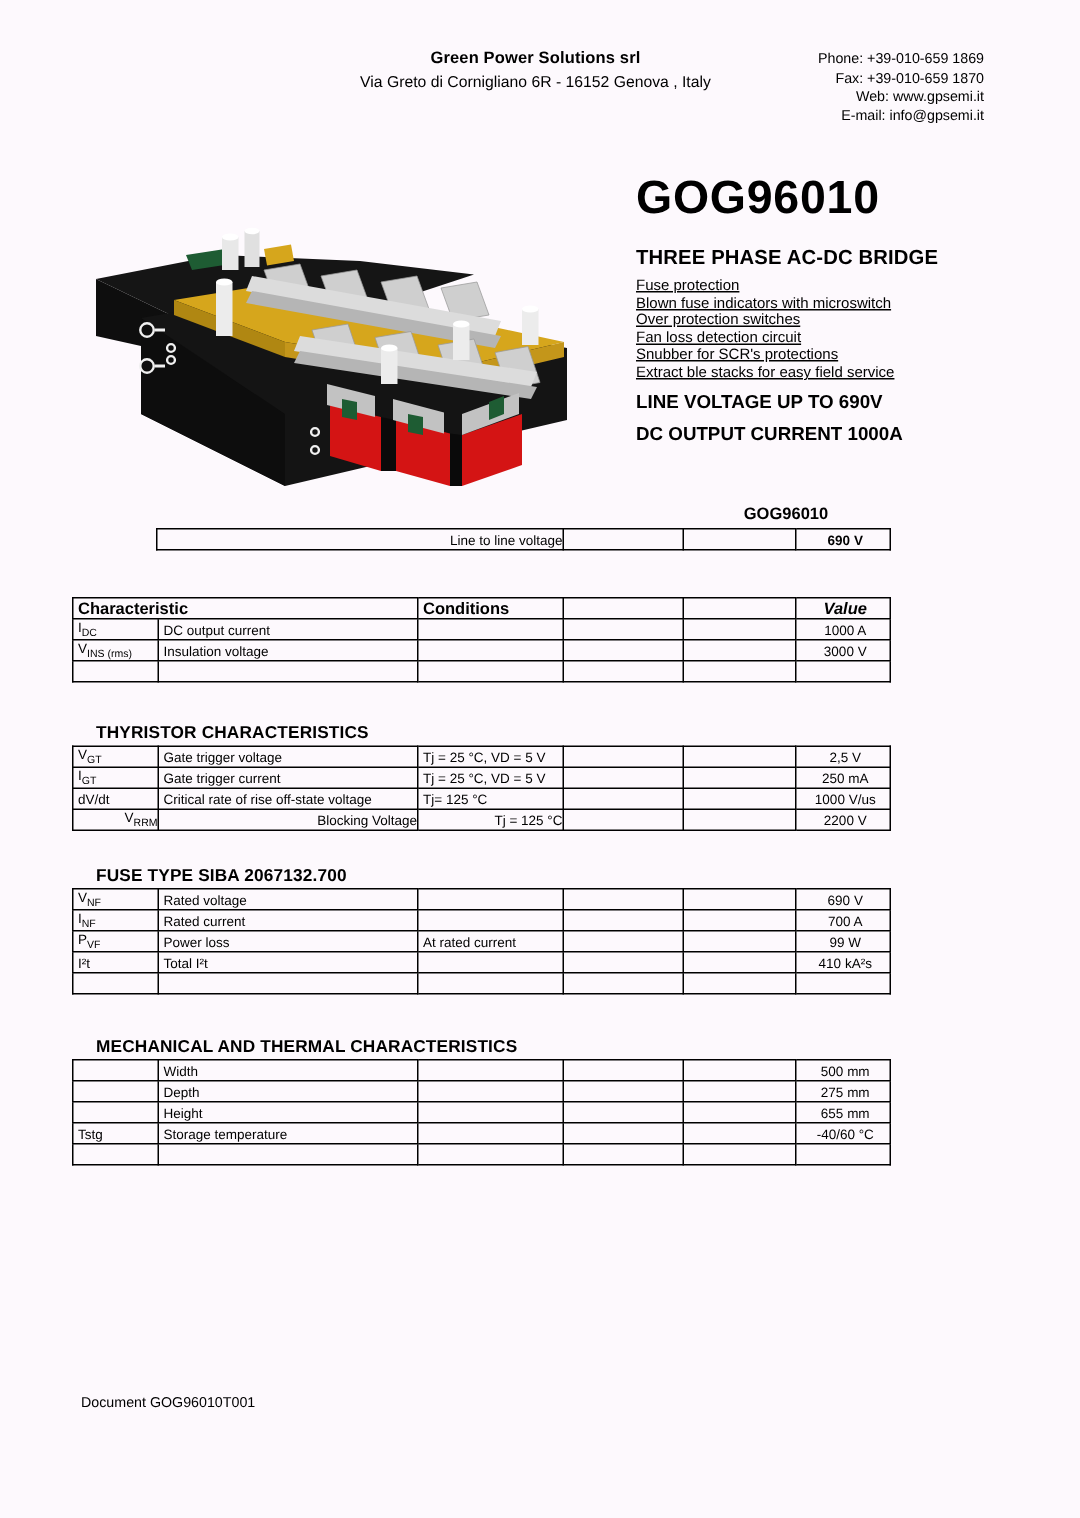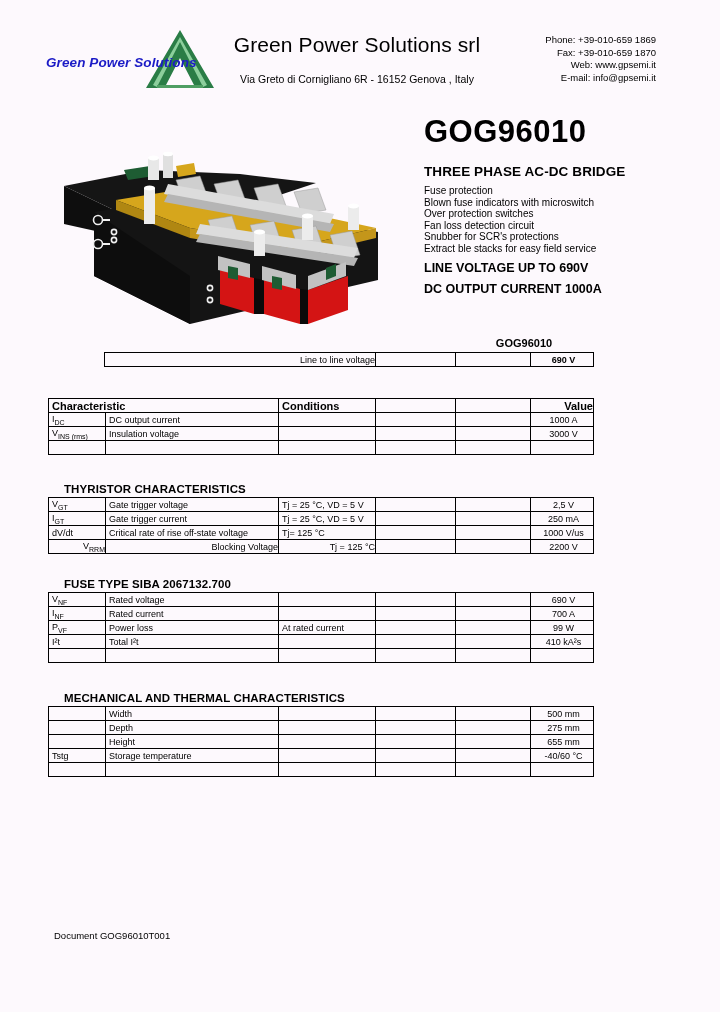--- a/index.html
+++ b/index.html
@@ -45,27 +45,27 @@
     letter-spacing: 0.1px;
     white-space: nowrap;
   }
   #company-block {
     position: absolute;
     left: 222px; top: 33px;
     width: 270px;
     text-align: center;
   }
   #company-name {
-    font-size: 21px;
-    font-weight: normal;
+    font-size: 11px;
+    font-weight: bold;
     letter-spacing: 0.1px;
     white-space: nowrap;
   }
   #company-address {
-    margin-top: 16px;
+    margin-top: 4px;
     font-size: 10.5px;
     white-space: nowrap;
   }
   #contact-block {
     position: absolute;
     left: 420px; top: 34px;
     width: 236px;
     text-align: right;
     font-size: 9.5px;
     line-height: 12.6px;
@@ -94,21 +94,21 @@
     font-size: 13.5px;
     font-weight: bold;
     letter-spacing: 0.1px;
   }
   #feature-list {
     position: absolute;
     left: 424px; top: 185px;
     font-size: 10px;
     line-height: 11.6px;
   }
-  .feature-item { white-space: nowrap; }
+  .feature-item { white-space: nowrap; text-decoration: underline; }
   #line-voltage-headline {
     position: absolute;
     left: 424px; top: 261px;
     font-size: 12.5px;
     font-weight: bold;
   }
   #dc-current-headline {
     position: absolute;
     left: 424px; top: 282px;
     font-size: 12.5px;
@@ -133,21 +133,21 @@
   }
   td.val {
     text-align: center;
     padding: 0;
   }
   td.hdr {
     font-size: 11px;
     font-weight: bold;
     height: 16px;
   }
-  td.hdr.val { text-align: right; }
+  td.hdr.val { text-align: center; font-style: italic; }
   .outer-top    { border-top-width: 3px; }
   .outer-bottom { border-bottom-width: 3px; text-align: right; }
   .outer-left   { border-left-width: 3px; }
   .outer-right  { border-right-width: 3px; }
   .thick-bottom { border-bottom-width: 2px; }
 
   
   #table-line-voltage {
     left: 104px; top: 352px;
     width: 489px;
@@ -187,29 +187,20 @@
     font-size: 9.5px;
   }
 </style>
 </head>
 <body>
 
 <div id="page">
 
   <div id="header">
 
-    <div id="logo-block">
-      <svg id="logo-mark" viewBox="0 0 72 62">
-        <polygon points="36,2 70,60 57,60 36,22 15,60 2,60" fill="#2a7d46"></polygon>
-        <polygon points="36,9 63,57 57,60 36,22 15,60 9,57" fill="#8ccf9c"></polygon>
-        <polygon points="36,14 58,57 50,57 36,30 22,57 14,57" fill="#2a7d46"></polygon>
-        <polygon points="13,57 59,57 59,60 13,60" fill="#4f9e63"></polygon>
-      </svg>
-      <div id="logo-text">Green Power Solutions</div>
-    </div>
 
     <div id="company-block">
       <div id="company-name">Green Power Solutions srl</div>
       <div id="company-address">Via Greto di Cornigliano 6R -  16152 Genova , Italy</div>
     </div>
 
     <div id="contact-block">
       <div class="contact-line">
         <span class="contact-label">Phone:</span>
         <span>+39-010-659 1869</span>

